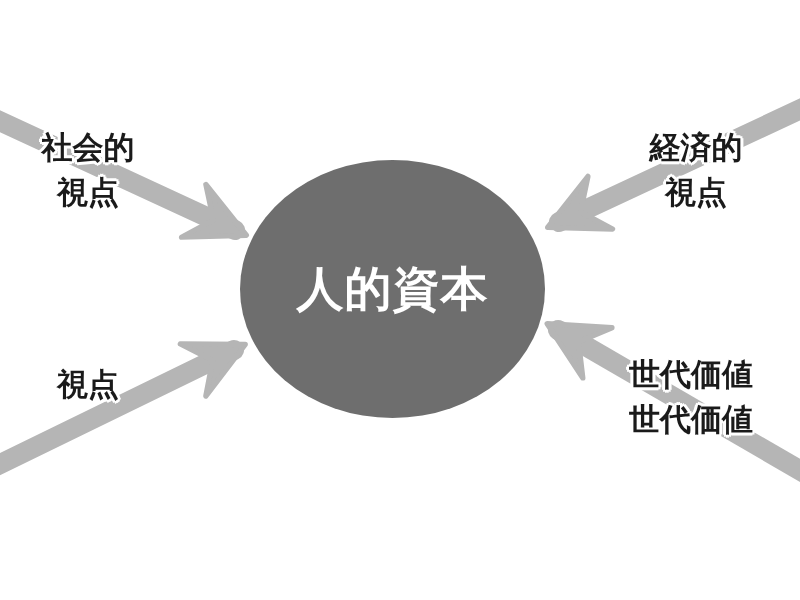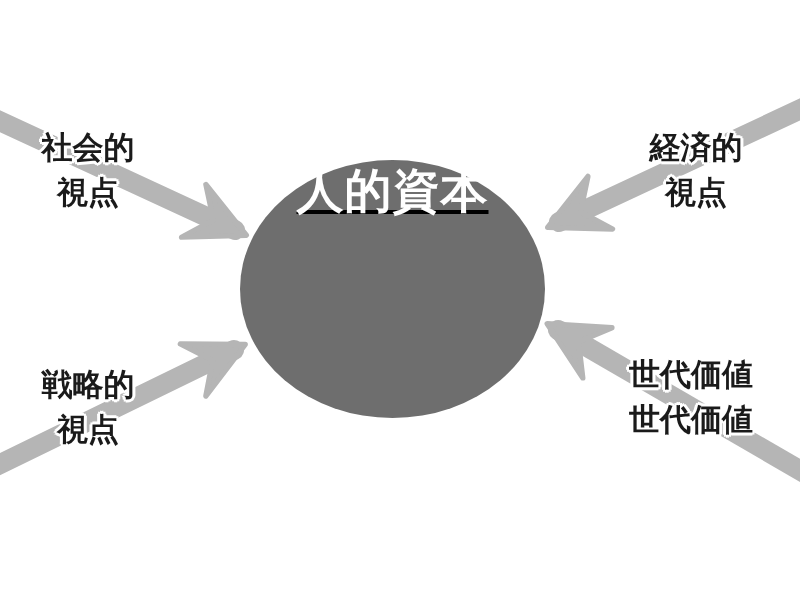--- a/index.html
+++ b/index.html
@@ -40,22 +40,22 @@
     stroke-linejoin: round;
   }
   .center-ellipse {
     position: absolute;
     left: 240px; top: 160px;
     width: 305px; height: 258px;
     background: var(--ellipse, #6e6e6e);
     border-radius: 50%;
     z-index: 2;
     display: flex;
+    align-items: center;
     justify-content: center;
-    text-decoration: underline;
   }
   .center-label {
     color: var(--center_text, #ffffff);
     font-size: 47px;
     font-weight: bold;
     letter-spacing: 1px;
     white-space: nowrap;
   }
   .corner-label {
     position: absolute;
@@ -100,21 +100,20 @@
     <div>社会的</div>
     <div>視点</div>
   </div>
 
   <div class="corner-label label-tr">
     <div>経済的</div>
     <div>視点</div>
   </div>
 
   <div class="corner-label label-bl">
-    <div>戦略的</div>
     <div>視点</div>
   </div>
 
   <div class="corner-label label-br">
     <div>世代価値</div>
     <div>世代価値</div>
   </div>
 
 </div>
 

